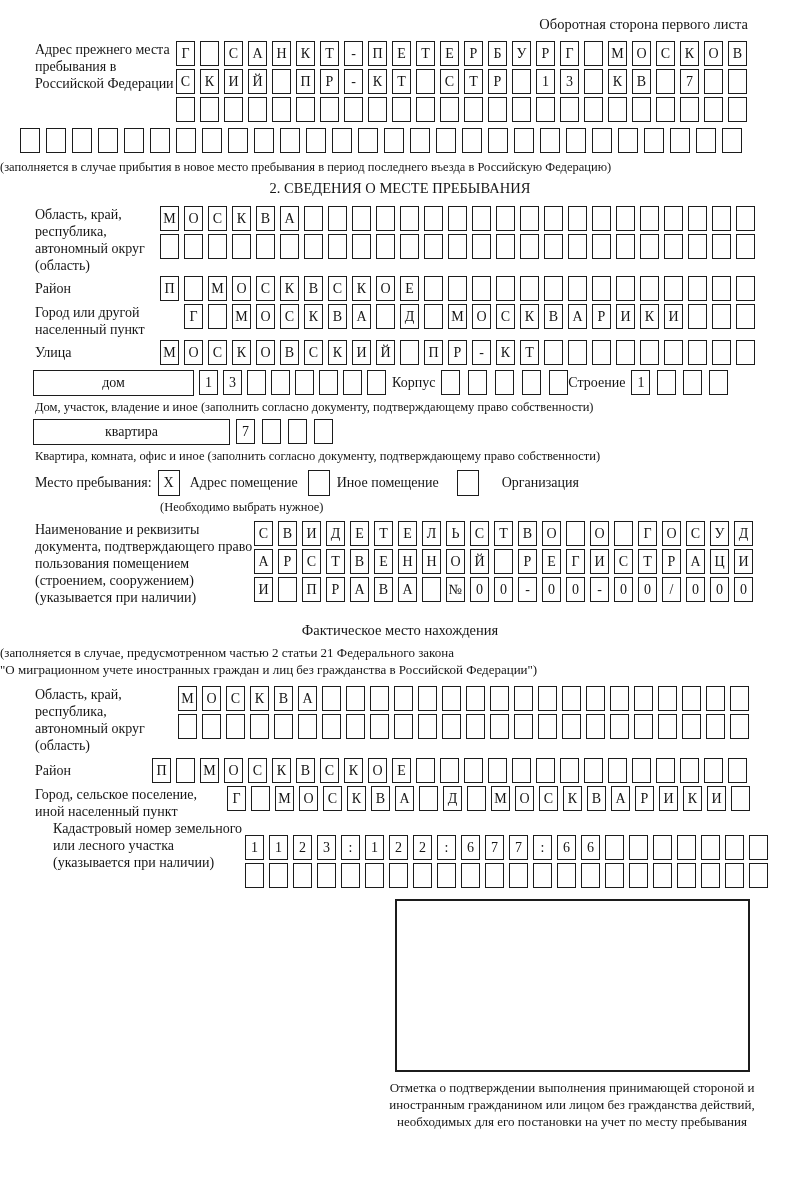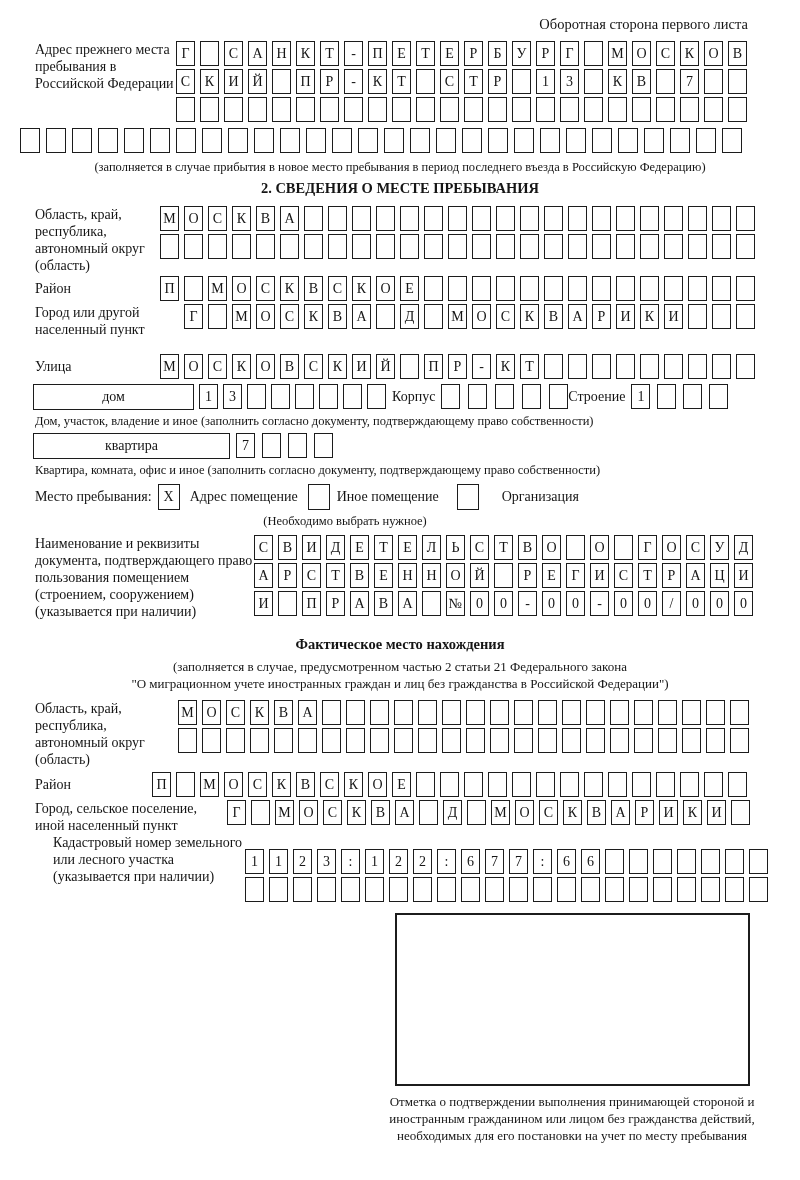--- a/index.html
+++ b/index.html
@@ -8,22 +8,22 @@
   .hdr{padding:16px 52px 0 8px;text-align:right;font-size:14.5px}
   .field{display:flex;align-items:flex-start}
   .flabel{font-size:14px;line-height:17px;flex:none}
   .rows>.cells{margin-bottom:3px}
   .cells{display:flex;gap:5px;flex-wrap:nowrap}
   .cell{flex:none;width:19px;height:25px;border:1.5px solid #1c1c1c;box-sizing:border-box;
         display:flex;align-items:center;justify-content:center;font-size:14px;background:#fff}
   .g6{gap:6px}.g7{gap:7px}.g8{gap:8px}
   .w20 .cell{width:20px}
   .note{font-size:12.5px;line-height:15px}
-  .center{text-align:center}
-  .sect-title{font-weight:bold;text-align:center;font-size:14.5px}
+  .center{text-align:left}
+  .sect-title{font-weight:normal;text-align:center;font-size:14.5px}
   .row{display:flex;align-items:flex-start}
   .wbox{border:1.6px solid #1c1c1c;height:26px;box-sizing:border-box;flex:none;
         display:flex;align-items:center;justify-content:center;font-size:14px}
   .ilabel{font-size:14px;line-height:26px;flex:none}
   .checkbox{width:22px;height:26px;border:1.6px solid #1c1c1c;box-sizing:border-box;flex:none;
         display:flex;align-items:center;justify-content:center;font-size:14px}
   .opt{font-size:14px;line-height:26px;flex:none}
   .stamp-box{border:2px solid #1c1c1c;width:355px;height:173px;margin:8px 0 0 395px;box-sizing:border-box;background:#fff}
   .stamp-note{width:440px;margin:7px 0 0 352px;text-align:center;font-size:13px;line-height:17px}
 </style>
@@ -263,21 +263,21 @@
       <span class="cell">Р</span>
       <span class="cell">И</span>
       <span class="cell">К</span>
       <span class="cell">И</span>
       <span class="cell"></span>
       <span class="cell"></span>
       <span class="cell"></span>
     </div>
 </div>
 
-<div class="field" style="margin:16px 0 0 35px">
+<div class="field" style="margin:2px 0 0 35px">
   <div class="flabel" style="width:125px;line-height:26px">Улица</div>
   <div class="cells">
       <span class="cell">М</span>
       <span class="cell">О</span>
       <span class="cell">С</span>
       <span class="cell">К</span>
       <span class="cell">О</span>
       <span class="cell">В</span>
       <span class="cell">С</span>
       <span class="cell">К</span>

